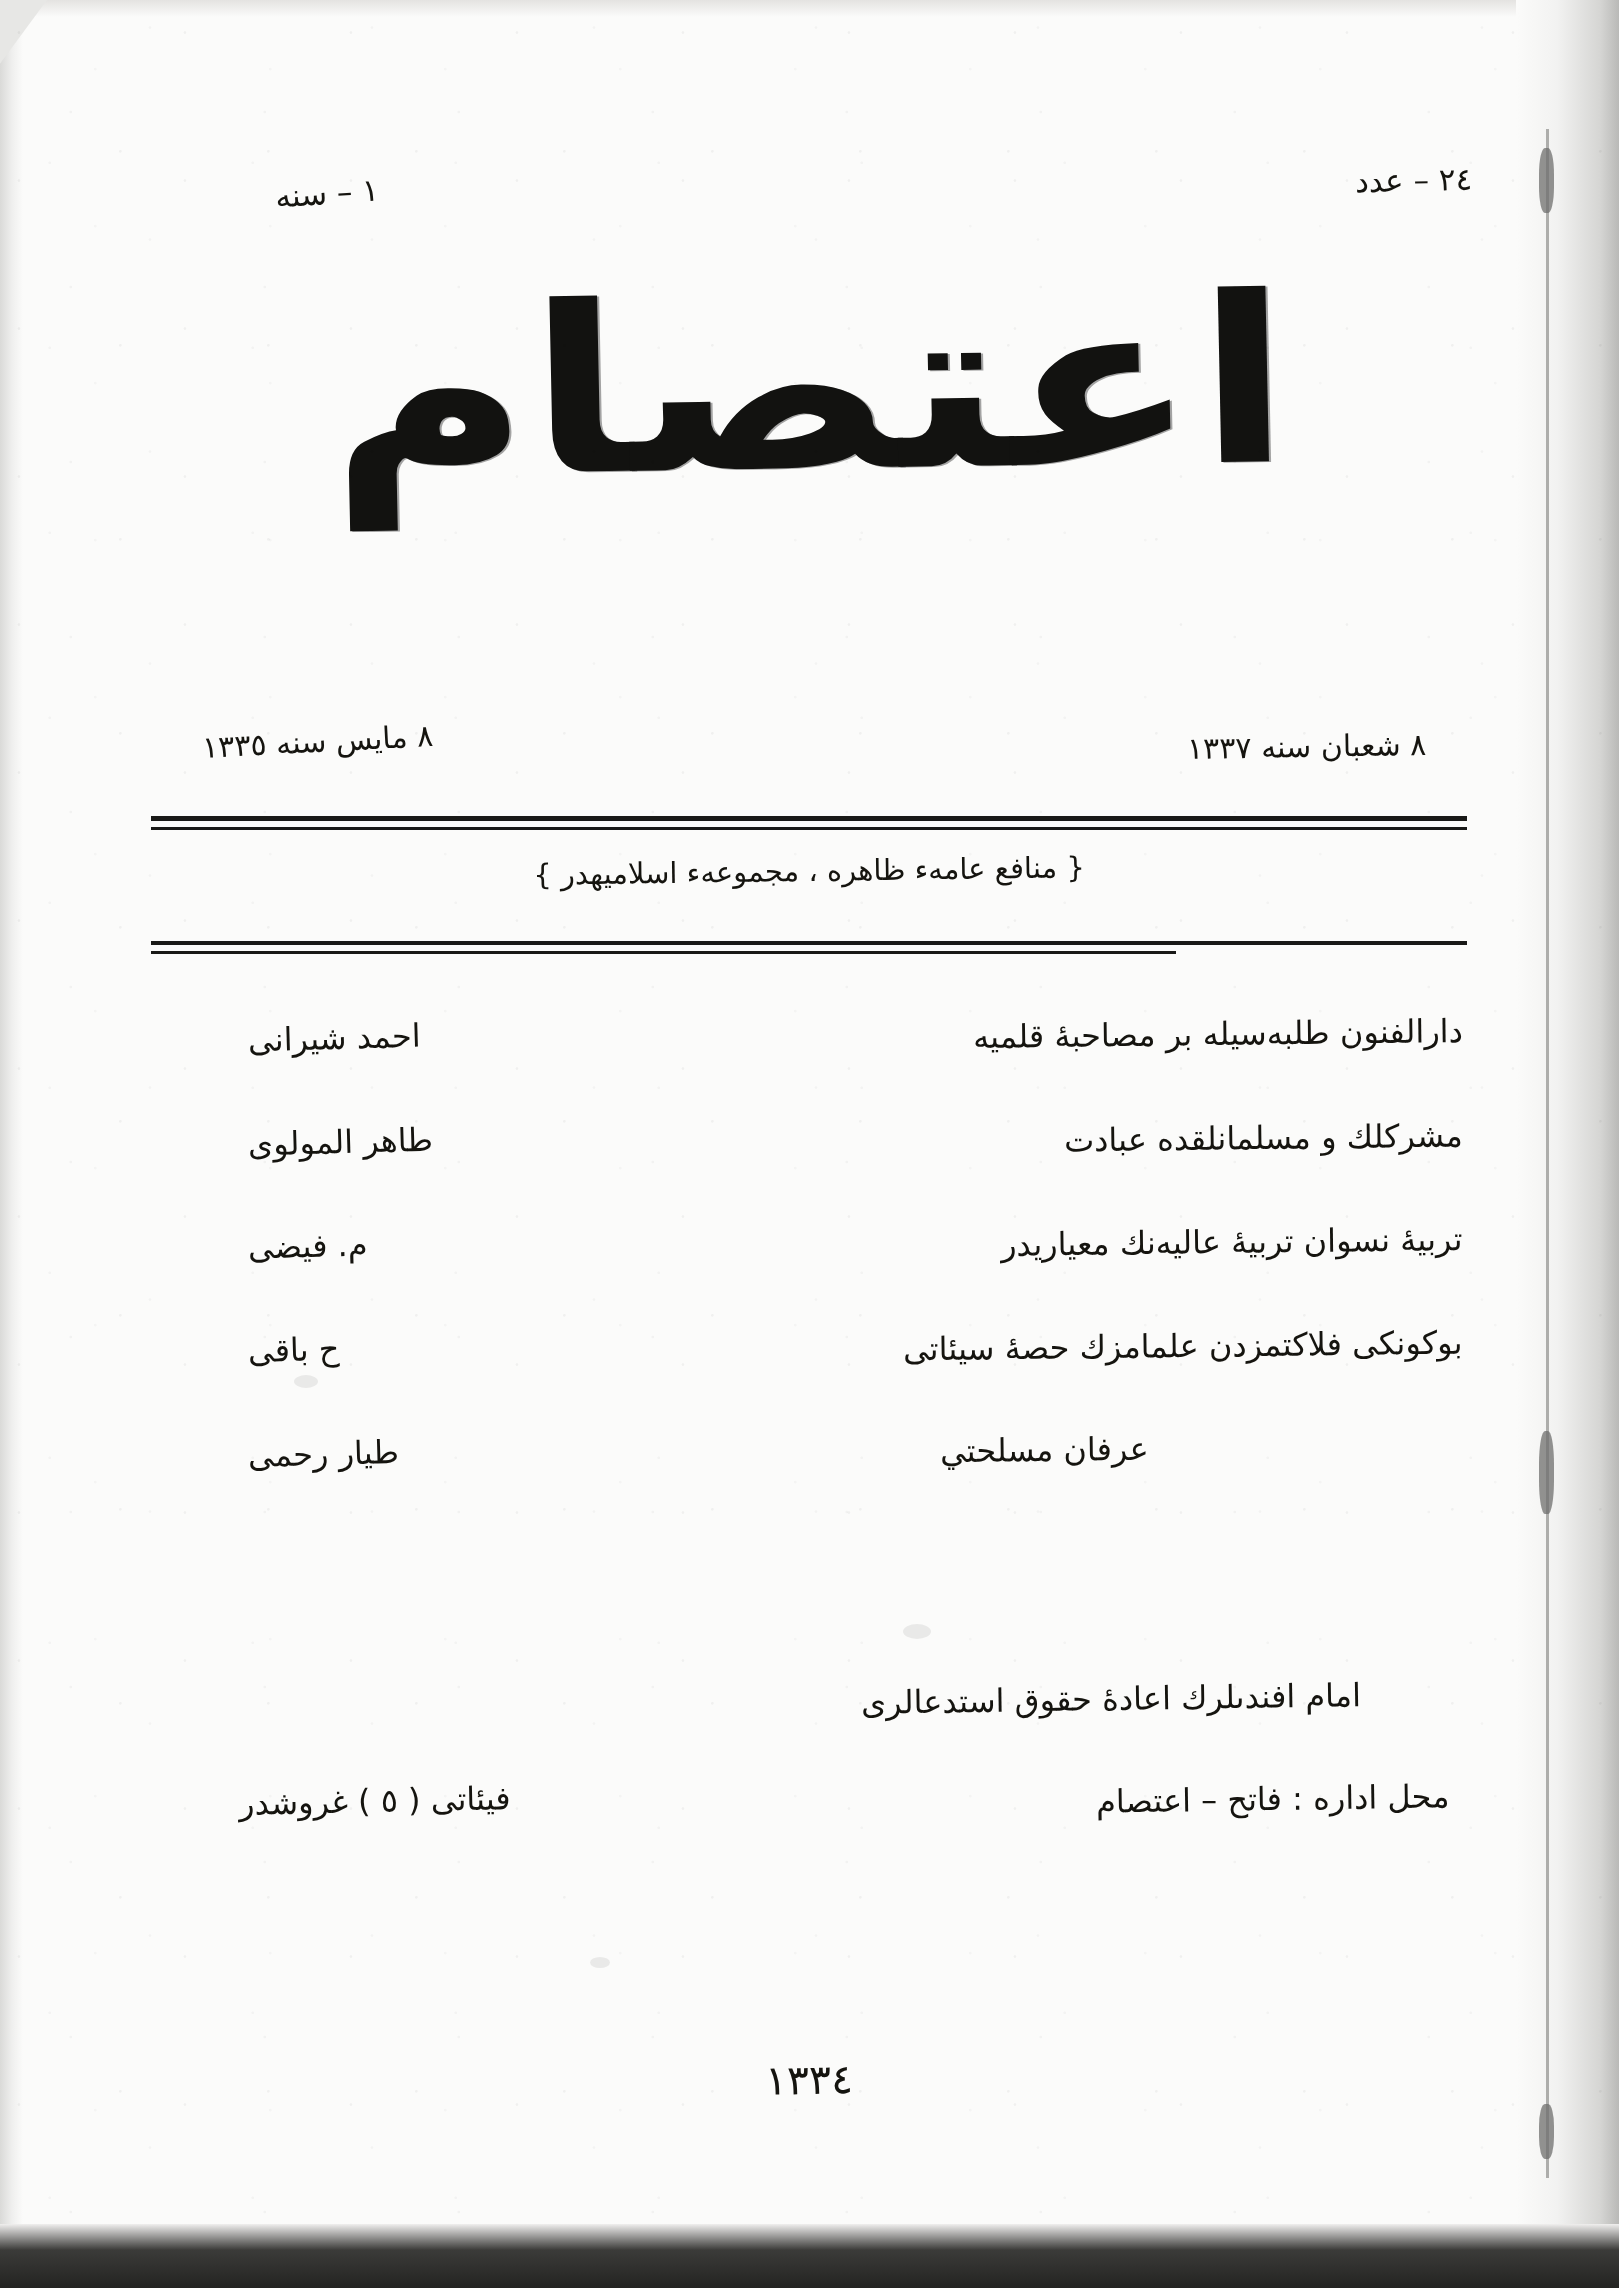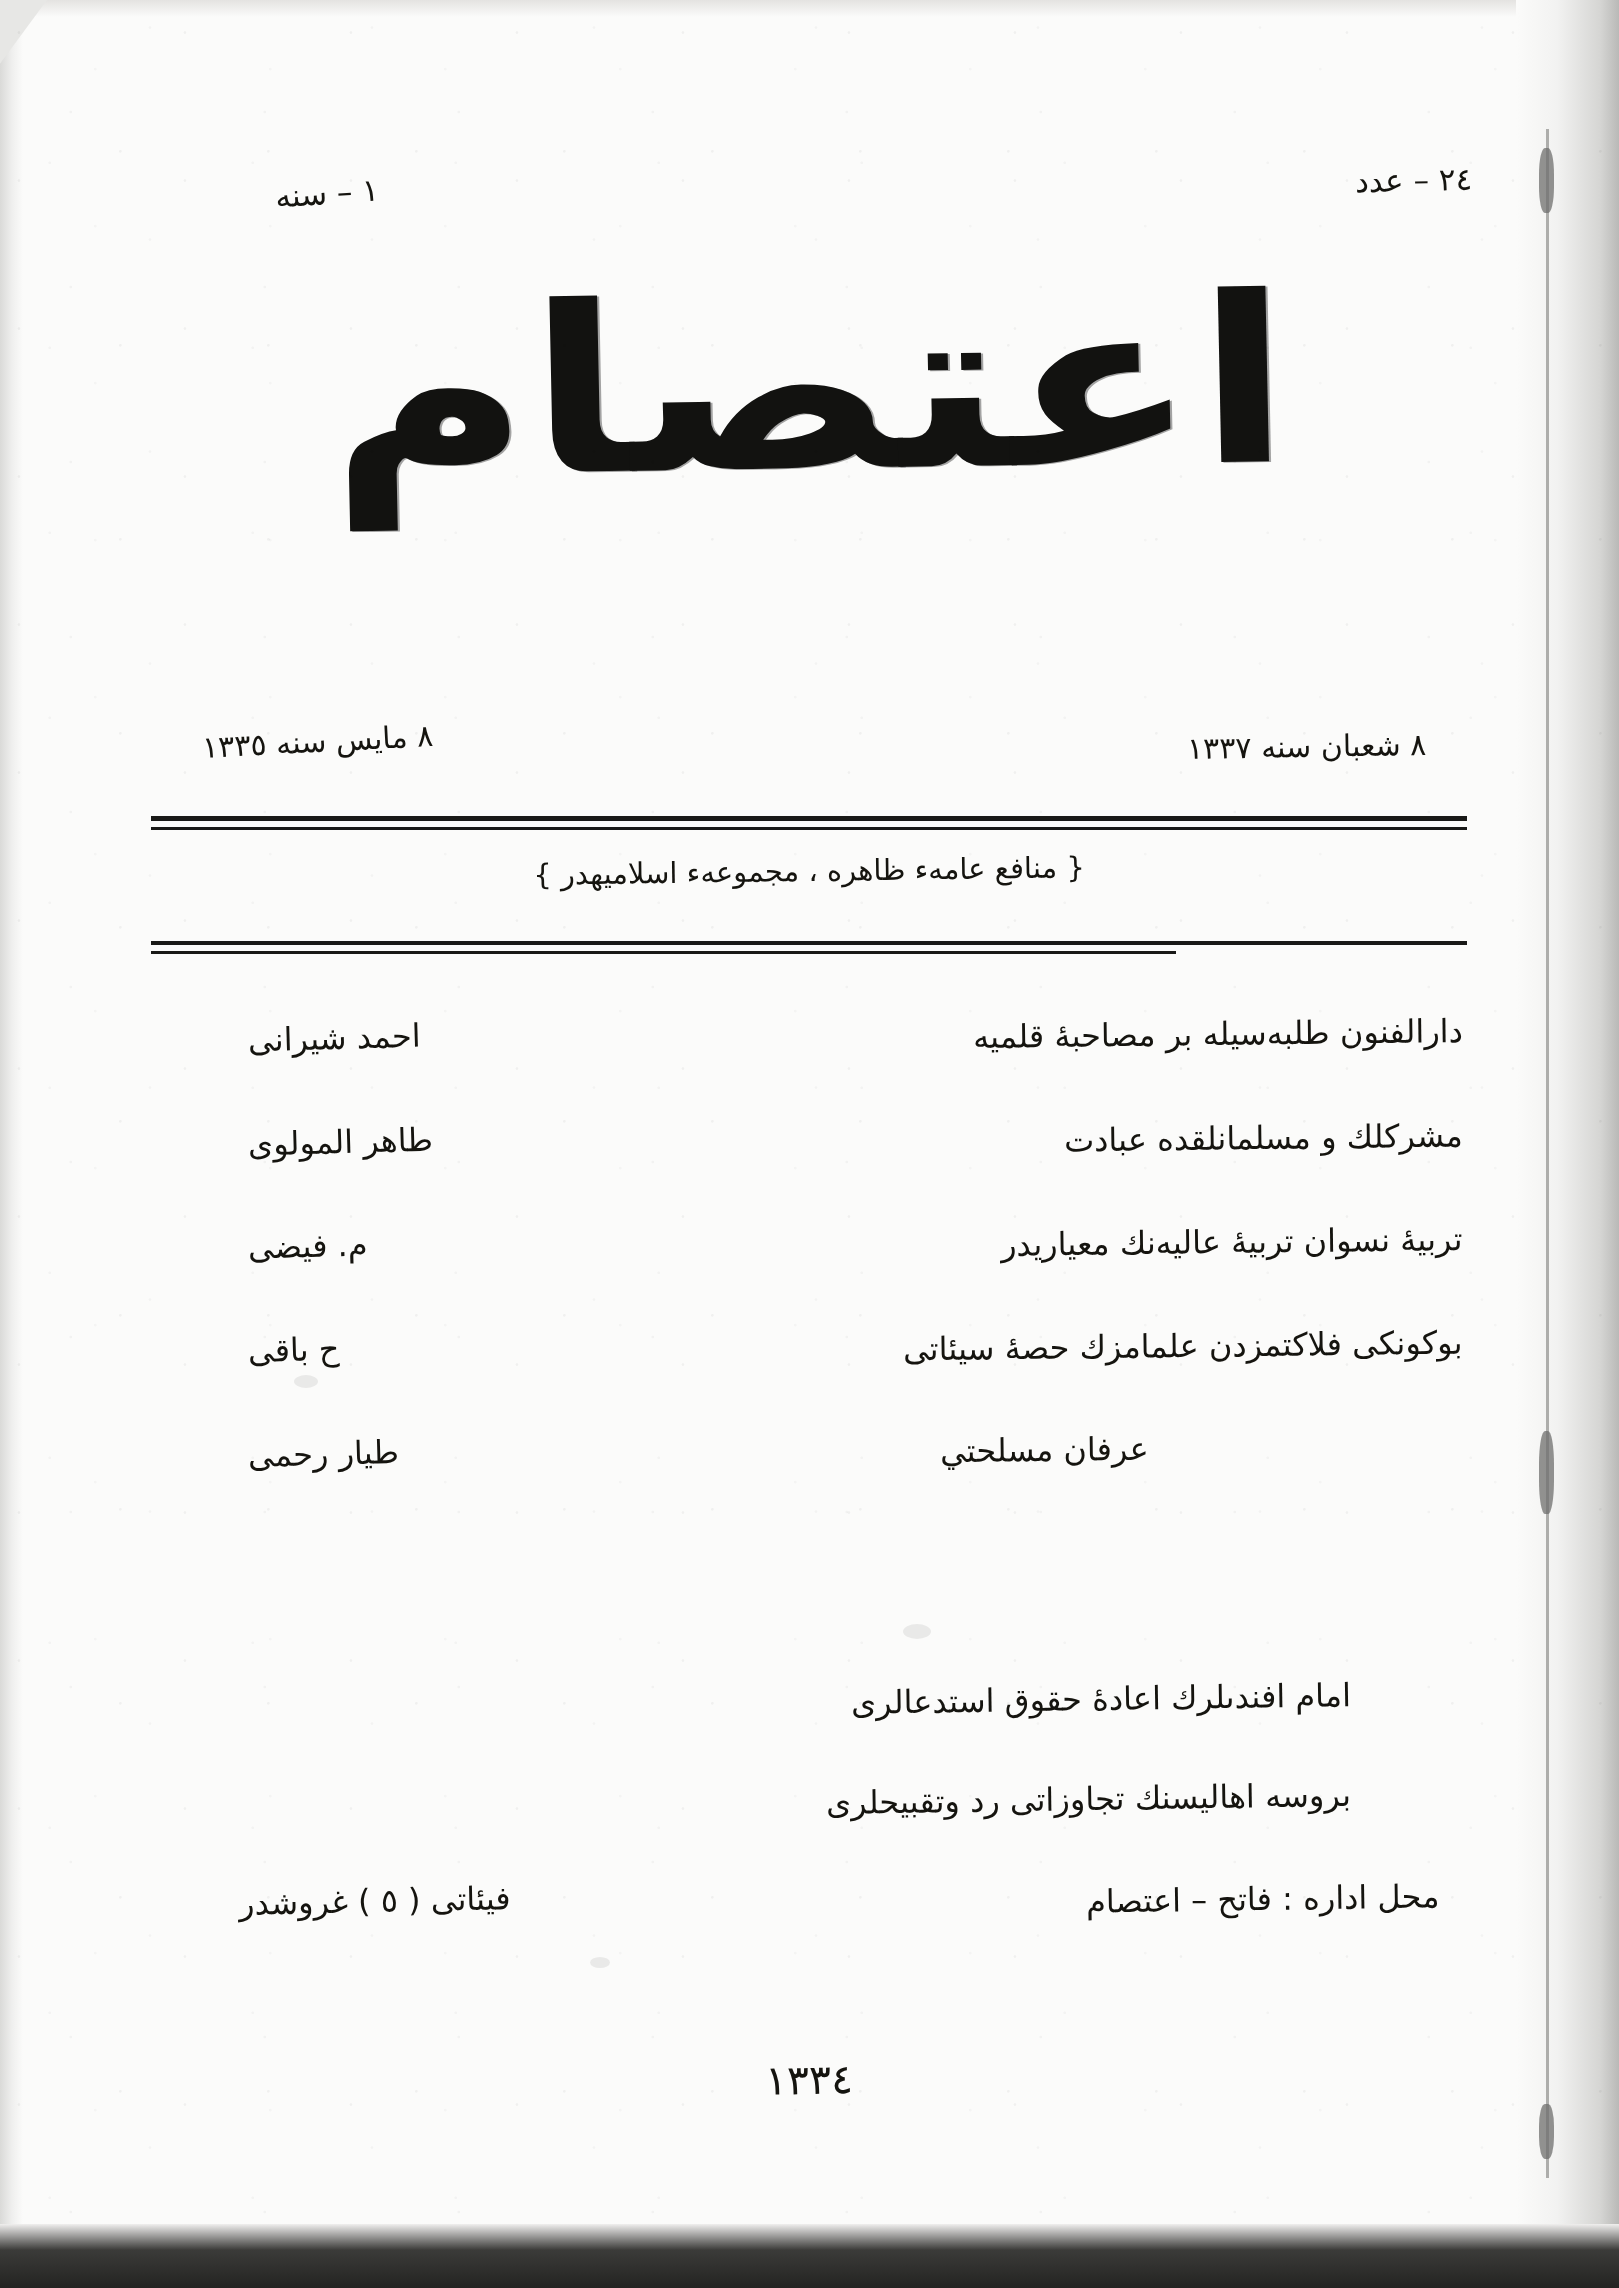--- a/index.html
+++ b/index.html
@@ -214,21 +214,21 @@
     transform: rotate(-1.6deg);
   }
   .toc-row.center-only .toc-title {
     right: 332px;
   }
 
   .notes {
     position: absolute;
     top: 1680px;
     left: 0;
-    right: 10px;
+    right: 0;
   }
   .note-row {
     position: relative;
     height: 100px;
   }
   .note-text {
     position: absolute;
     right: 120px;
     top: 0;
     font-size: 32px;
@@ -326,23 +326,20 @@
       <div class="toc-row center-only">
         <div class="toc-title">عرفان مسلحتي</div>
         <div class="toc-author">طيار رحمى</div>
       </div>
     </div>
 
     <div class="notes">
       <div class="note-row">
         <div class="note-text">امام افندىلرك اعادهٔ حقوق استدعالرى</div>
       </div>
-      <div class="note-row">
-        <div class="note-text">بروسه اهاليسنك تجاوزاتى رد وتقبيحلرى</div>
-      </div>
       <div class="note-row office">
         <div class="note-text">محل اداره : فاتح – اعتصام</div>
         <div class="price">فيئاتى ( ٥ ) غروشدر</div>
       </div>
     </div>
 
     <div class="footer-year">١٣٣٤</div>
   </div>
 
   <div class="scan-noise"></div>

